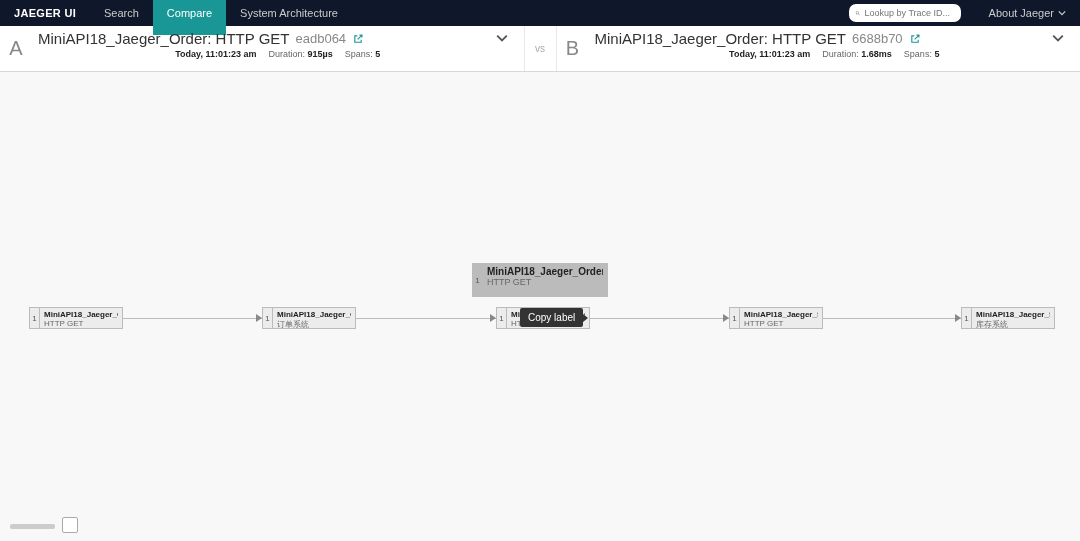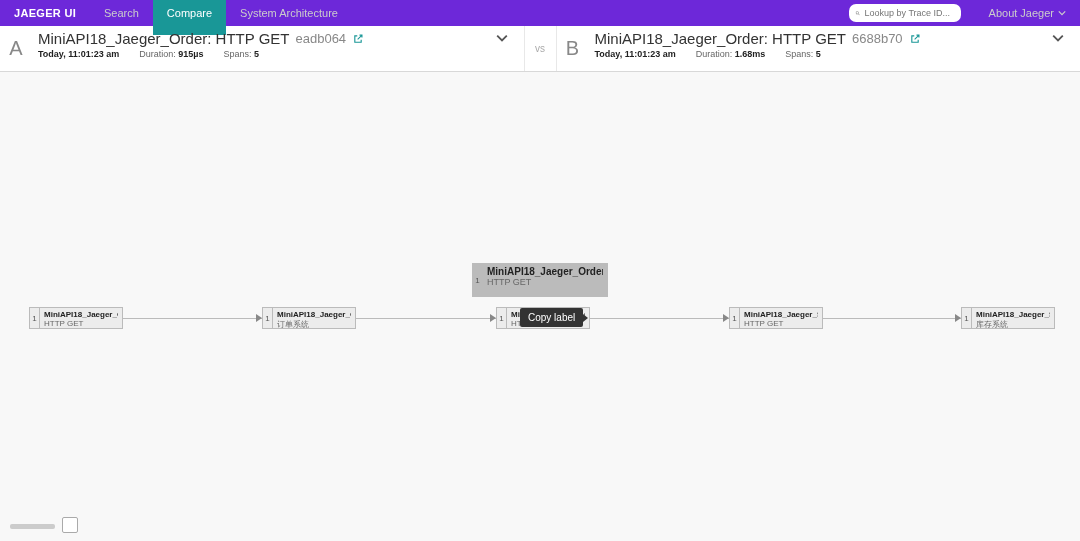--- a/index.html
+++ b/index.html
@@ -1,36 +1,36 @@
 <!DOCTYPE html>
 <html><head>
 <meta charset="utf-8">
 <style>
 * { box-sizing: border-box; margin: 0; padding: 0; }
 body { font-family: "Helvetica Neue", Arial, sans-serif; background: #f8f8f8; width: 1080px; height: 541px; overflow: hidden; position: relative; }
 
-.topnav { height: 26px; background: #6d28d9; color: #ccc; display: flex; align-items: center; font-size: 11px; }
+.topnav { height: 26px; background: #0f172a; color: #ccc; display: flex; align-items: center; font-size: 11px; }
 .topnav .brand { color: #fff; font-weight: 600; padding: 0 14px; letter-spacing: .3px; font-size: 11px; }
 .topnav a { color: #ccc; text-decoration: none; padding: 0 14px; height: 44px; display: flex; align-items: center; cursor: pointer; }
 .topnav a.active { background: #199797; color: #fff; }
 .topnav .spacer { flex: 1; }
 .topnav .lookup { background: #fff; border-radius: 7px; height: 18px; width: 112px; margin-right: 14px; display: flex; align-items: center; padding: 0 6px; }
 .topnav .lookup svg { width: 9px; height: 9px; fill: #888; margin-right: 4px; }
 .topnav .lookup input { border: none; outline: none; font-size: 9px; width: 90px; color: #333; }
 .topnav .about { color: #ccc; padding: 0 14px; display: flex; align-items: center; cursor: pointer; }
 
 .compare-header { display: flex; background: #fff; border-bottom: 1px solid #d8d8d8; height: 46px; }
 .ch-side { display: flex; flex: 1; align-items: stretch; }
 .ch-letter { width: 32px; display: flex; align-items: center; justify-content: center; color: #888; font-size: 20px; font-weight: 400; }
 .ch-body { flex: 1; padding: 4px 6px; }
 .ch-title { font-size: 15px; color: #333; display: flex; align-items: center; }
 .ch-title .id { color: #888; font-size: 13px; margin-left: 6px; }
 .ch-title .ext { margin-left: 6px; width: 12px; height: 12px; }
 .ch-title .chev { margin-left: auto; margin-right: 10px; color: #555; cursor: pointer; }
-.ch-meta { font-size: 9px; color: #666; margin-top: 2px; display: flex; gap: 20px; }
+.ch-meta { font-size: 9px; color: #666; margin-top: 2px; display: flex; gap: 12px; justify-content: center; }
 .ch-meta b { color: #222; }
 .ch-vs { width: 33px; display: flex; align-items: center; justify-content: center; color: #aaa; font-size: 10px; border-left: 1px solid #e8e8e8; border-right: 1px solid #e8e8e8; }
 
 .canvas { position: relative; height: 469px; background: #f8f8f8; }
 
 .node { position: absolute; background: #ececec; border: 1px solid #bbb; display: flex; font-size: 8px; height: 22px; }
 .node .count { width: 10px; display: flex; align-items: center; justify-content: center; border-right: 1px solid #bbb; color: #555; }
 .node .body { padding: 2px 4px; flex: 1; overflow: hidden; }
 .node .body .t1 { font-weight: 600; color: #222; white-space: nowrap; overflow:hidden;}
 .node .body .t2 { color: #666; white-space: nowrap; }

